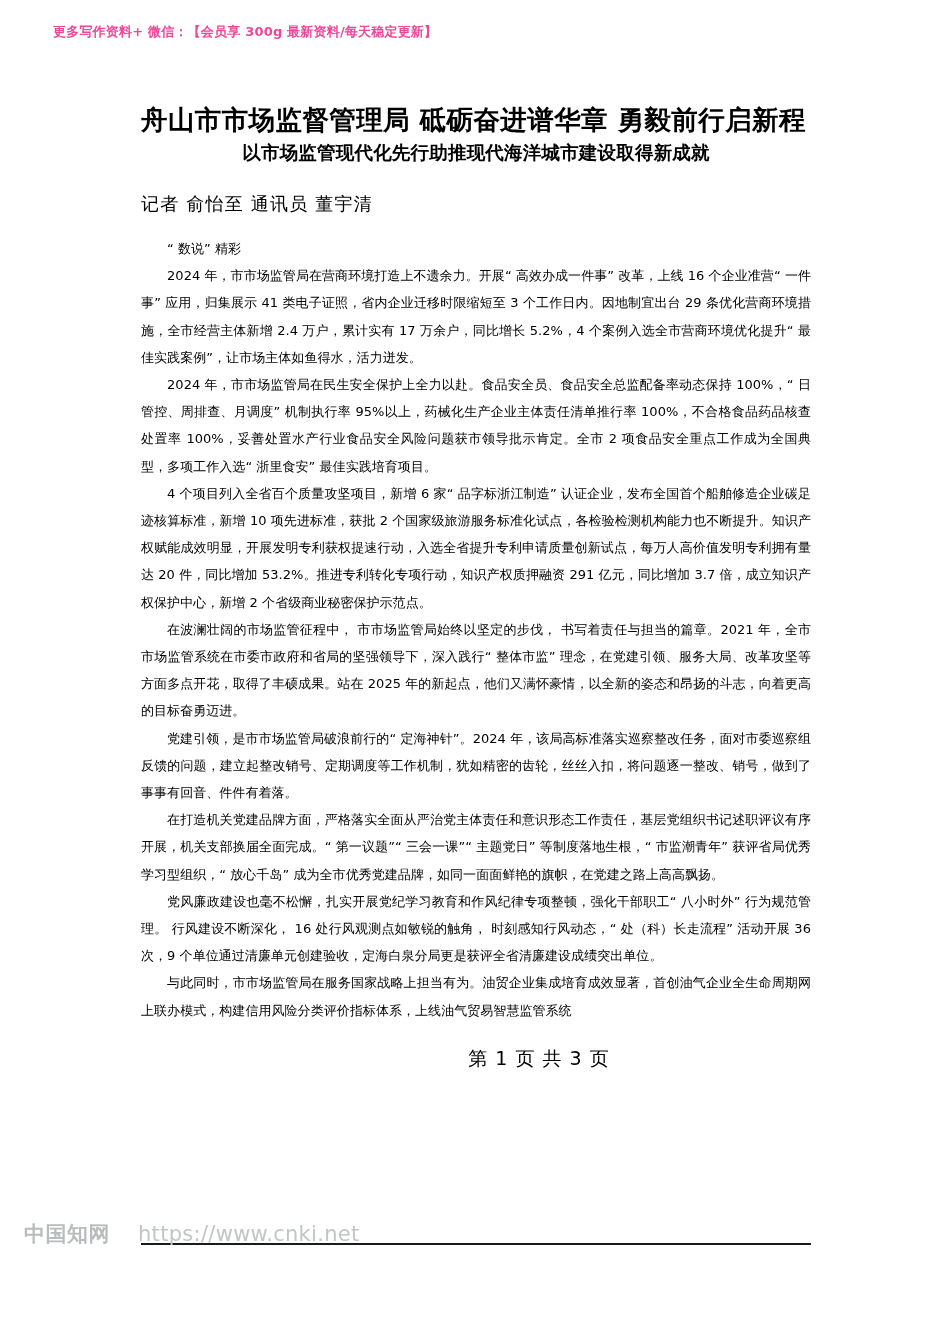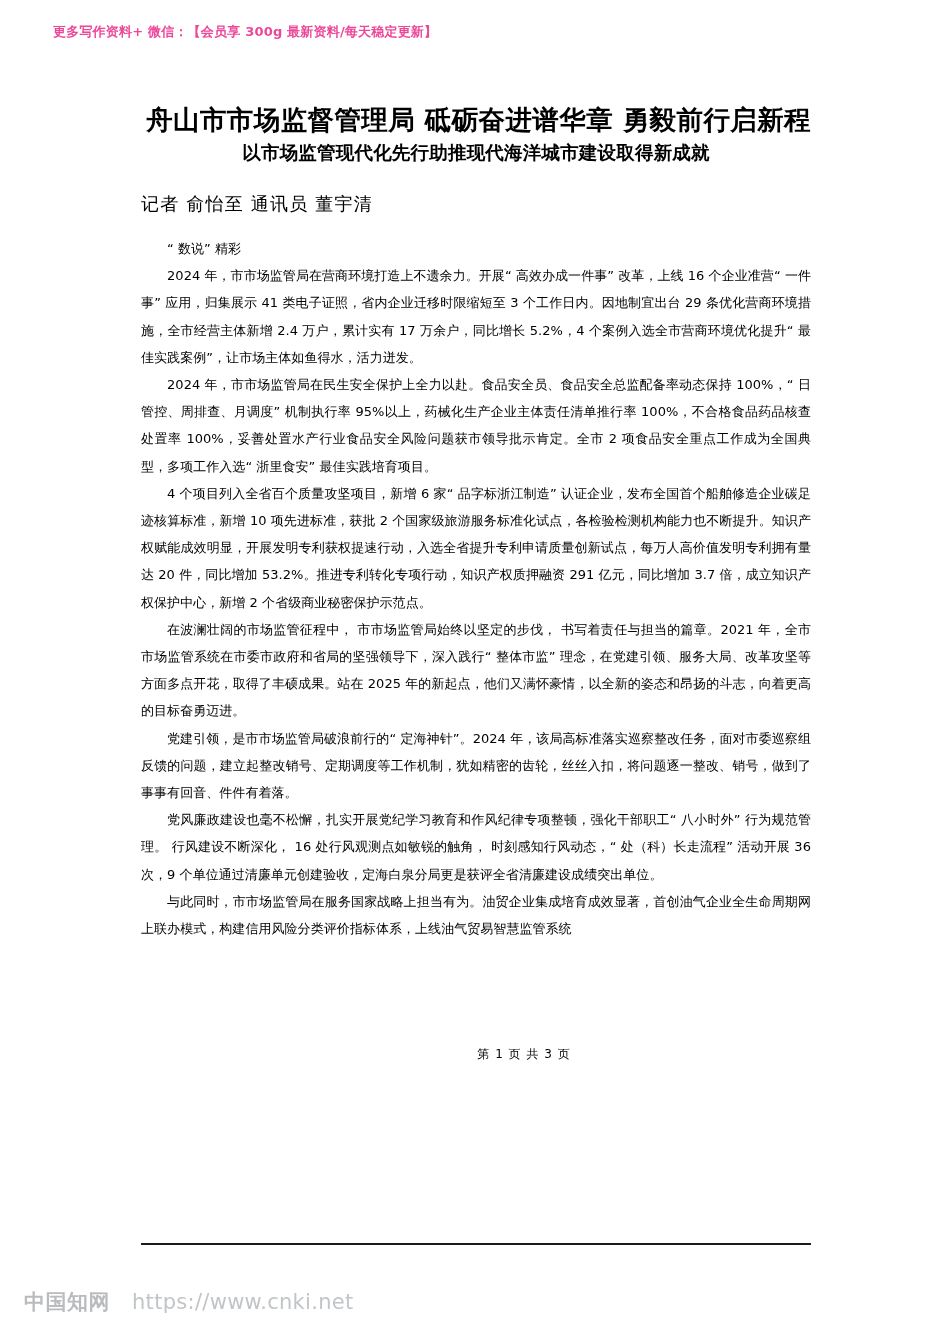--- a/index.html
+++ b/index.html
@@ -53,21 +53,21 @@
     font-family: "DejaVu Sans", "Liberation Sans", sans-serif;
     font-size: 15.5px;
     line-height: 23px;
     color: #111;
     letter-spacing: 0.1px;
   }
   .source-line .src-row2 { display: block; }
 
   .doc-title {
     margin-top: 11px;
-    text-align: right;
+    text-align: left;
     font-family: "DejaVu Sans", "Liberation Sans", sans-serif;
     font-size: 26.5px;
     font-weight: bold;
     line-height: 34px;
     letter-spacing: 0.4px;
     white-space: nowrap;
   }
 
   .doc-subtitle {
     margin-top: 3px;
@@ -101,49 +101,49 @@
     margin: 0;
     text-indent: 2em;
   }
   .body-text p.sub-head {
     text-indent: 2em;
   }
 
   
   .page-number {
     position: absolute;
-    left: 1px;
+    left: 16px;
     top: 1046px;
     width: 764px;
     text-align: center;
     padding-left: 282px;
     box-sizing: border-box;
     font-family: "DejaVu Sans", "Liberation Sans", sans-serif;
-    font-size: 12px;
+    font-size: 19px;
     letter-spacing: 1px;
   }
 
   
   .bottom-rule {
     position: absolute;
     left: 141px;
     top: 1243px;
     width: 670px;
     height: 2px;
     background: #1a1a1a;
   }
 
   
   .cnki-row {
     position: absolute;
     left: 24px;
-    top: 1288px;
+    top: 1220px;
     display: flex;
     align-items: center;
-    gap: 22px;
+    gap: 28px;
   }
   .cnki-logo {
     display: flex;
     align-items: center;
     font-family: "DejaVu Sans", "Liberation Sans", sans-serif;
     font-size: 21px;
     font-weight: bold;
     color: #b9bcbe;
     letter-spacing: 0.5px;
     white-space: nowrap;
@@ -172,20 +172,21 @@
 
     <div class="byline">记者  俞怡至  通讯员  董宇清</div>
 
     <div class="body-text">
       <p class="sub-head">“ 数说” 精彩</p>
       <p>2024 年，市市场监管局在营商环境打造上不遗余力。开展“ 高效办成一件事” 改革，上线 16 个企业准营“ 一件事” 应用，归集展示 41 类电子证照，省内企业迁移时限缩短至 3 个工作日内。因地制宜出台 29 条优化营商环境措施，全市经营主体新增 2.4 万户，累计实有 17 万余户，同比增长 5.2%，4 个案例入选全市营商环境优化提升“ 最佳实践案例”，让市场主体如鱼得水，活力迸发。</p>
       <p>2024 年，市市场监管局在民生安全保护上全力以赴。食品安全员、食品安全总监配备率动态保持 100%，“ 日管控、周排查、月调度” 机制执行率 95%以上，药械化生产企业主体责任清单推行率 100%，不合格食品药品核查处置率 100%，妥善处置水产行业食品安全风险问题获市领导批示肯定。全市 2 项食品安全重点工作成为全国典型，多项工作入选“ 浙里食安” 最佳实践培育项目。</p>
       <p>4 个项目列入全省百个质量攻坚项目，新增 6 家“ 品字标浙江制造” 认证企业，发布全国首个船舶修造企业碳足迹核算标准，新增 10 项先进标准，获批 2 个国家级旅游服务标准化试点，各检验检测机构能力也不断提升。知识产权赋能成效明显，开展发明专利获权提速行动，入选全省提升专利申请质量创新试点，每万人高价值发明专利拥有量达 20 件，同比增加 53.2%。推进专利转化专项行动，知识产权质押融资 291 亿元，同比增加 3.7 倍，成立知识产权保护中心，新增 2 个省级商业秘密保护示范点。</p>
       <p>在波澜壮阔的市场监管征程中， 市市场监管局始终以坚定的步伐， 书写着责任与担当的篇章。2021 年，全市市场监管系统在市委市政府和省局的坚强领导下，深入践行“ 整体市监” 理念，在党建引领、服务大局、改革攻坚等方面多点开花，取得了丰硕成果。站在 2025 年的新起点，他们又满怀豪情，以全新的姿态和昂扬的斗志，向着更高的目标奋勇迈进。</p>
       <p>党建引领，是市市场监管局破浪前行的“ 定海神针”。2024 年，该局高标准落实巡察整改任务，面对市委巡察组反馈的问题，建立起整改销号、定期调度等工作机制，犹如精密的齿轮，丝丝入扣，将问题逐一整改、销号，做到了事事有回音、件件有着落。</p>
+      <p>在打造机关党建品牌方面，严格落实全面从严治党主体责任和意识形态工作责任，基层党组织书记述职评议有序开展，机关支部换届全面完成。“ 第一议题”“ 三会一课”“ 主题党日” 等制度落地生根，“ 市监潮青年” 获评省局优秀学习型组织，“ 放心千岛” 成为全市优秀党建品牌，如同一面面鲜艳的旗帜，在党建之路上高高飘扬。</p>
       <p>党风廉政建设也毫不松懈，扎实开展党纪学习教育和作风纪律专项整顿，强化干部职工“ 八小时外” 行为规范管理。 行风建设不断深化， 16 处行风观测点如敏锐的触角， 时刻感知行风动态，“ 处（科）长走流程” 活动开展 36 次，9 个单位通过清廉单元创建验收，定海白泉分局更是获评全省清廉建设成绩突出单位。</p>
       <p>与此同时，市市场监管局在服务国家战略上担当有为。油贸企业集成培育成效显著，首创油气企业全生命周期网上联办模式，构建信用风险分类评价指标体系，上线油气贸易智慧监管系统</p>
     </div>
 
   </div>
 
   <div class="page-number">第 1 页 共 3 页</div>
 
   <div class="bottom-rule"></div>
 

